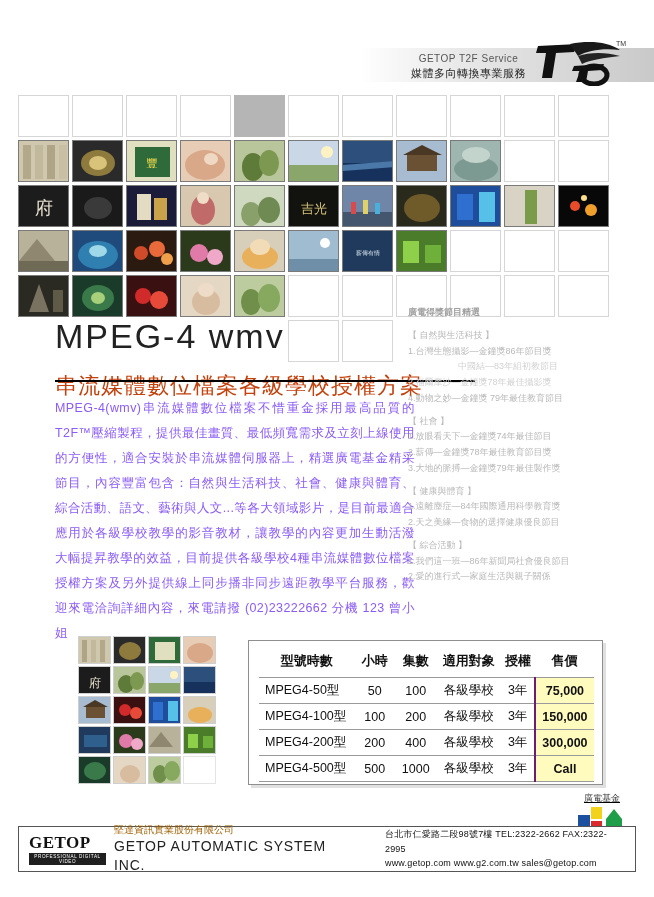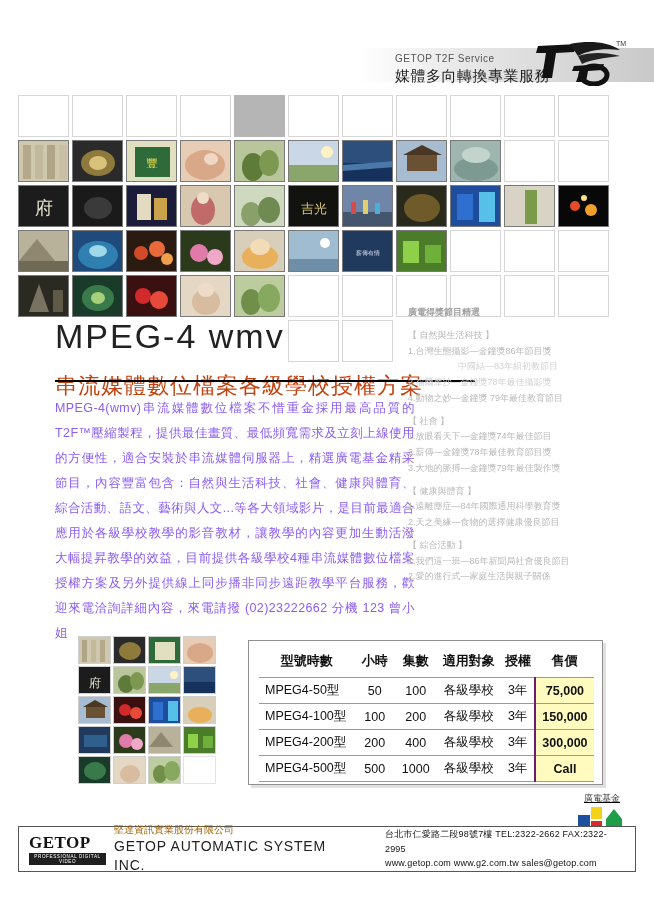--- a/index.html
+++ b/index.html
@@ -20,31 +20,31 @@
     width: 654px; height: 90px;
   }
   .header-band {
     position: absolute;
     left: 0; top: 48px;
     width: 654px; height: 34px;
     background: linear-gradient(to right, #ffffff 0%, #ffffff 55%, #e9e9e9 70%, #c9c9c9 100%);
   }
   .header-text {
     position: absolute;
-    right: 104px; top: 52px;
-    text-align: left;
+    right: 128px; top: 52px;
+    text-align: center;
     line-height: 1.35;
   }
   .header-text .line1 {
     font-size: 10px;
     color: #555;
     letter-spacing: 0.5px;
   }
   .header-text .line2 {
-    font-size: 15px;
+    font-size: 11px;
     color: #222;
     letter-spacing: 0.5px;
   }
   .t2f-logo {
     position: absolute;
     right: 28px; top: 38px;
     width: 92px; height: 48px;
   }
   .t2f-logo .tm {
     position: absolute;

